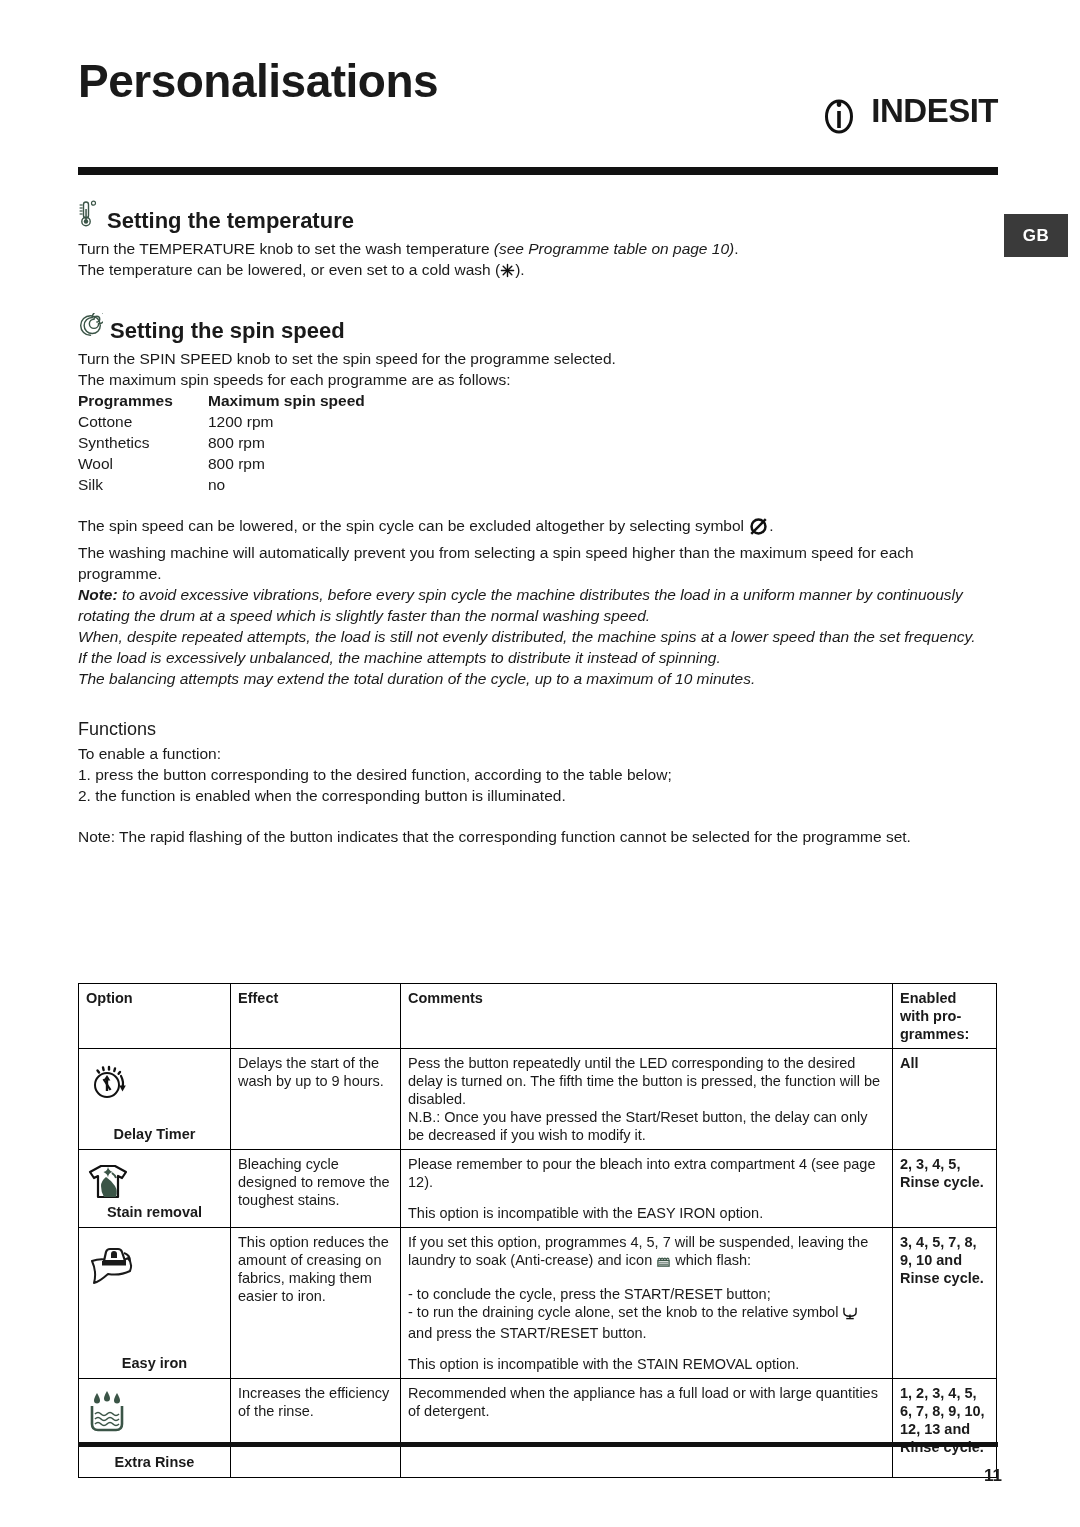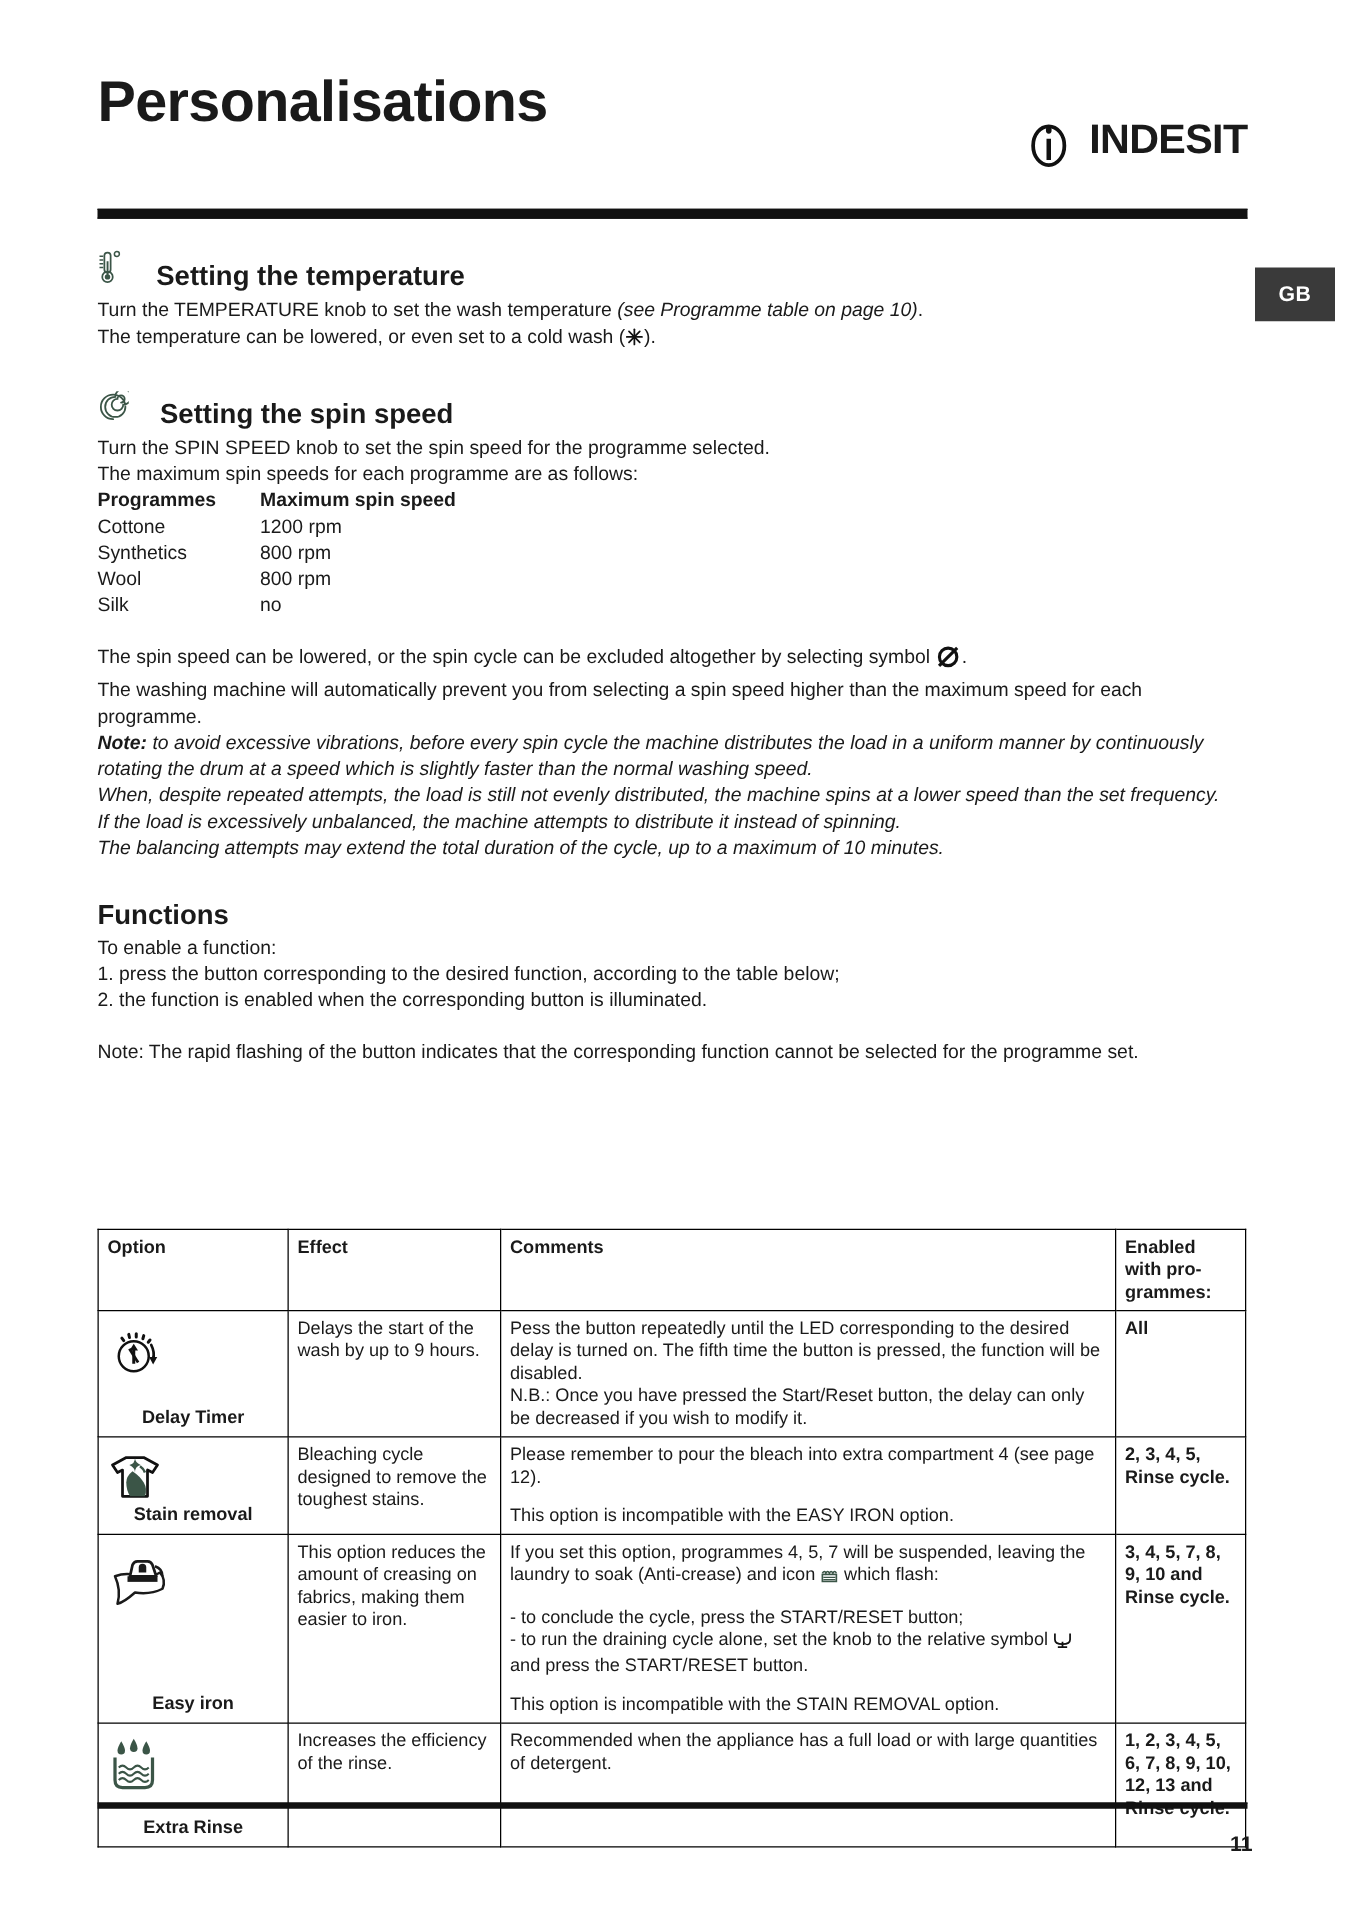--- a/index.html
+++ b/index.html
@@ -31,40 +31,40 @@
   
   .gb-tab {
     position:absolute; left:1004px; top:214px; width:64px; height:43px;
     background:#3a3a3a; color:#fff; display:flex; align-items:center; justify-content:center;
     font-size:17px; font-weight:bold; letter-spacing:0.5px;
   }
 
   
   .content { position:absolute; left:78px; top:200px; width:920px; }
   .sec-head {
-    display:flex; align-items:flex-end; gap:25px;
+    display:flex; align-items:flex-end; gap:7px;
     font-size:22px; font-weight:bold; margin:0 0 4px 0;
   }
   .sec-head .ico { flex:0 0 auto; display:block; }
   p, .line { font-size:15.5px; line-height:21px; margin:0; }
   .it { font-style:italic; }
   .bi { font-style:italic; font-weight:bold; }
   .gap-md { height:20px; }
   .gap-lg { height:30px; }
 
   .spin-table { border-collapse:collapse; font-size:15.5px; line-height:21px; }
   .spin-table td { padding:0 0 0 0; vertical-align:top; }
   .spin-table td.c1 { width:130px; }
   .spin-table th { text-align:left; font-weight:bold; font-size:15.5px; padding:0; }
   .spin-table th.c1 { width:130px; }
 
   .inline-ico { display:inline-block; vertical-align:-3px; }
   .inline-ico-big { display:inline-block; vertical-align:-6px; }
 
-  .func-head { font-size:22px; font-weight:bold; margin:0 0 3px 0; }
+  .func-head { font-size:18px; font-weight:normal; margin:0 0 3px 0; }
 
   
   .opt-table {
     position:absolute; left:78px; top:947px; width:918px;
     border-collapse:collapse; table-layout:fixed;margin-top:36px;
   }
   .opt-table td, .opt-table th {
     border:1.5px solid #000; vertical-align:top;
     padding:5px 7px; font-size:14.5px; line-height:18px;
     font-weight:normal; text-align:left;

